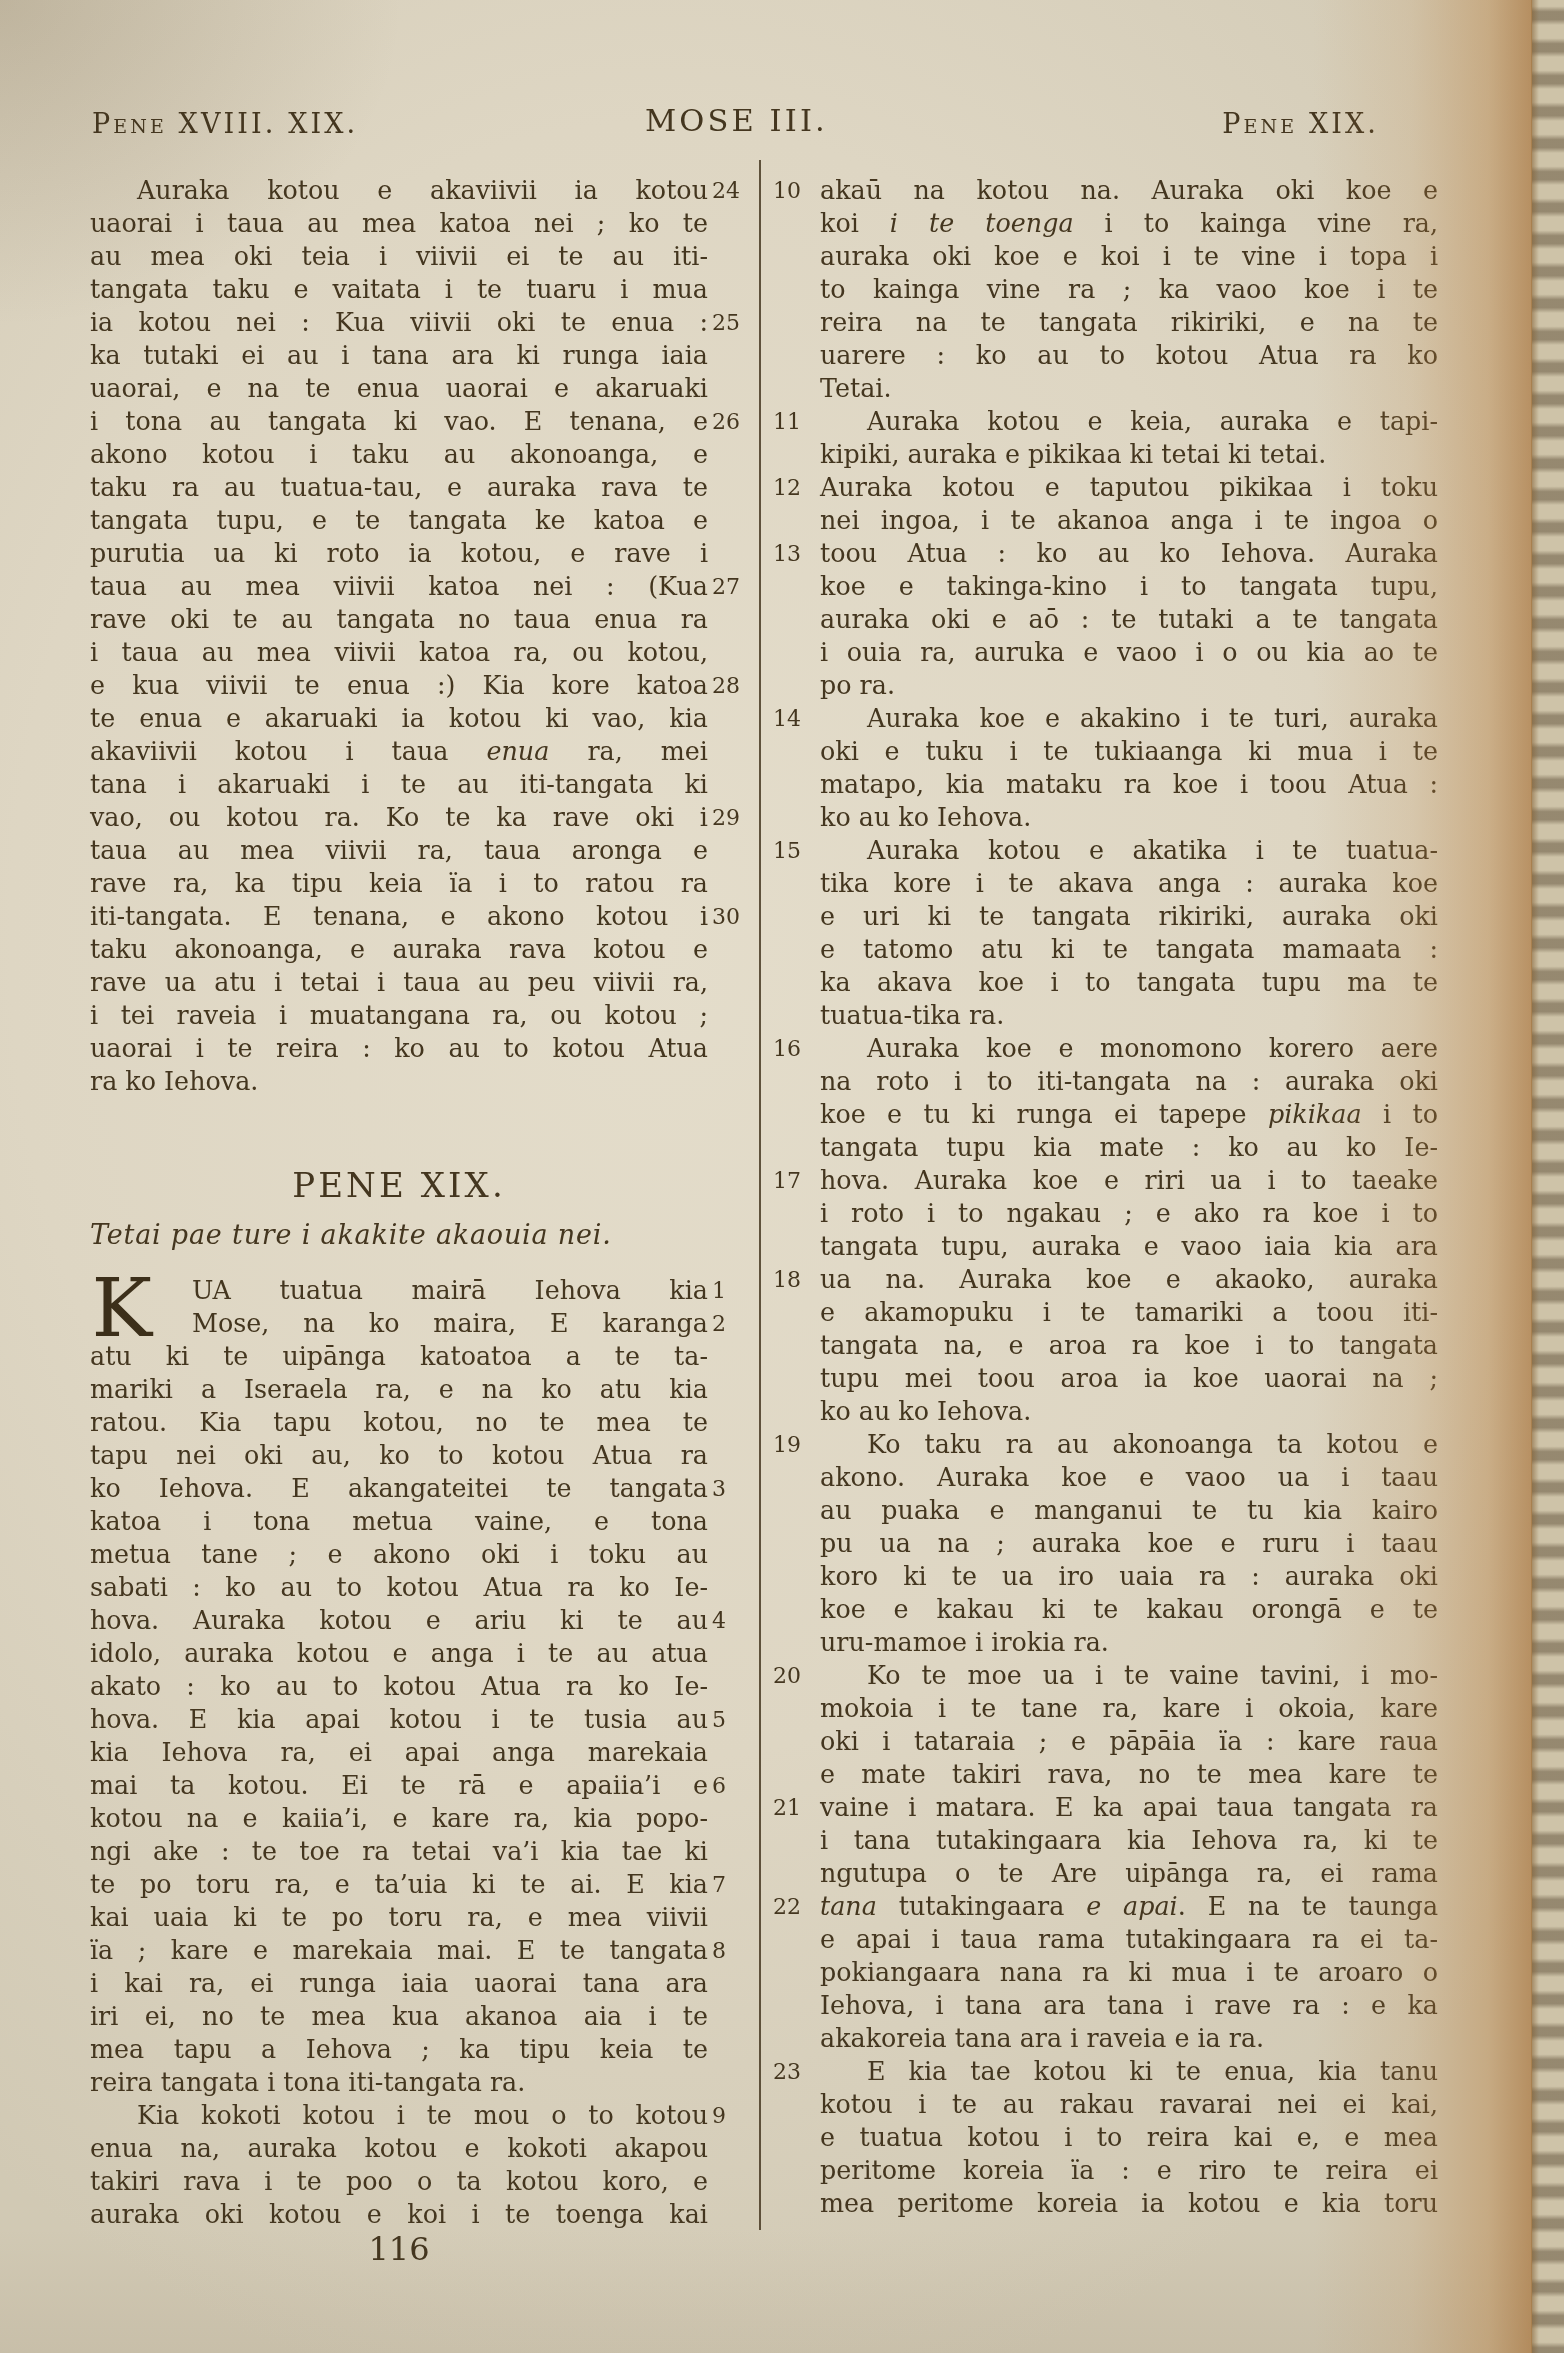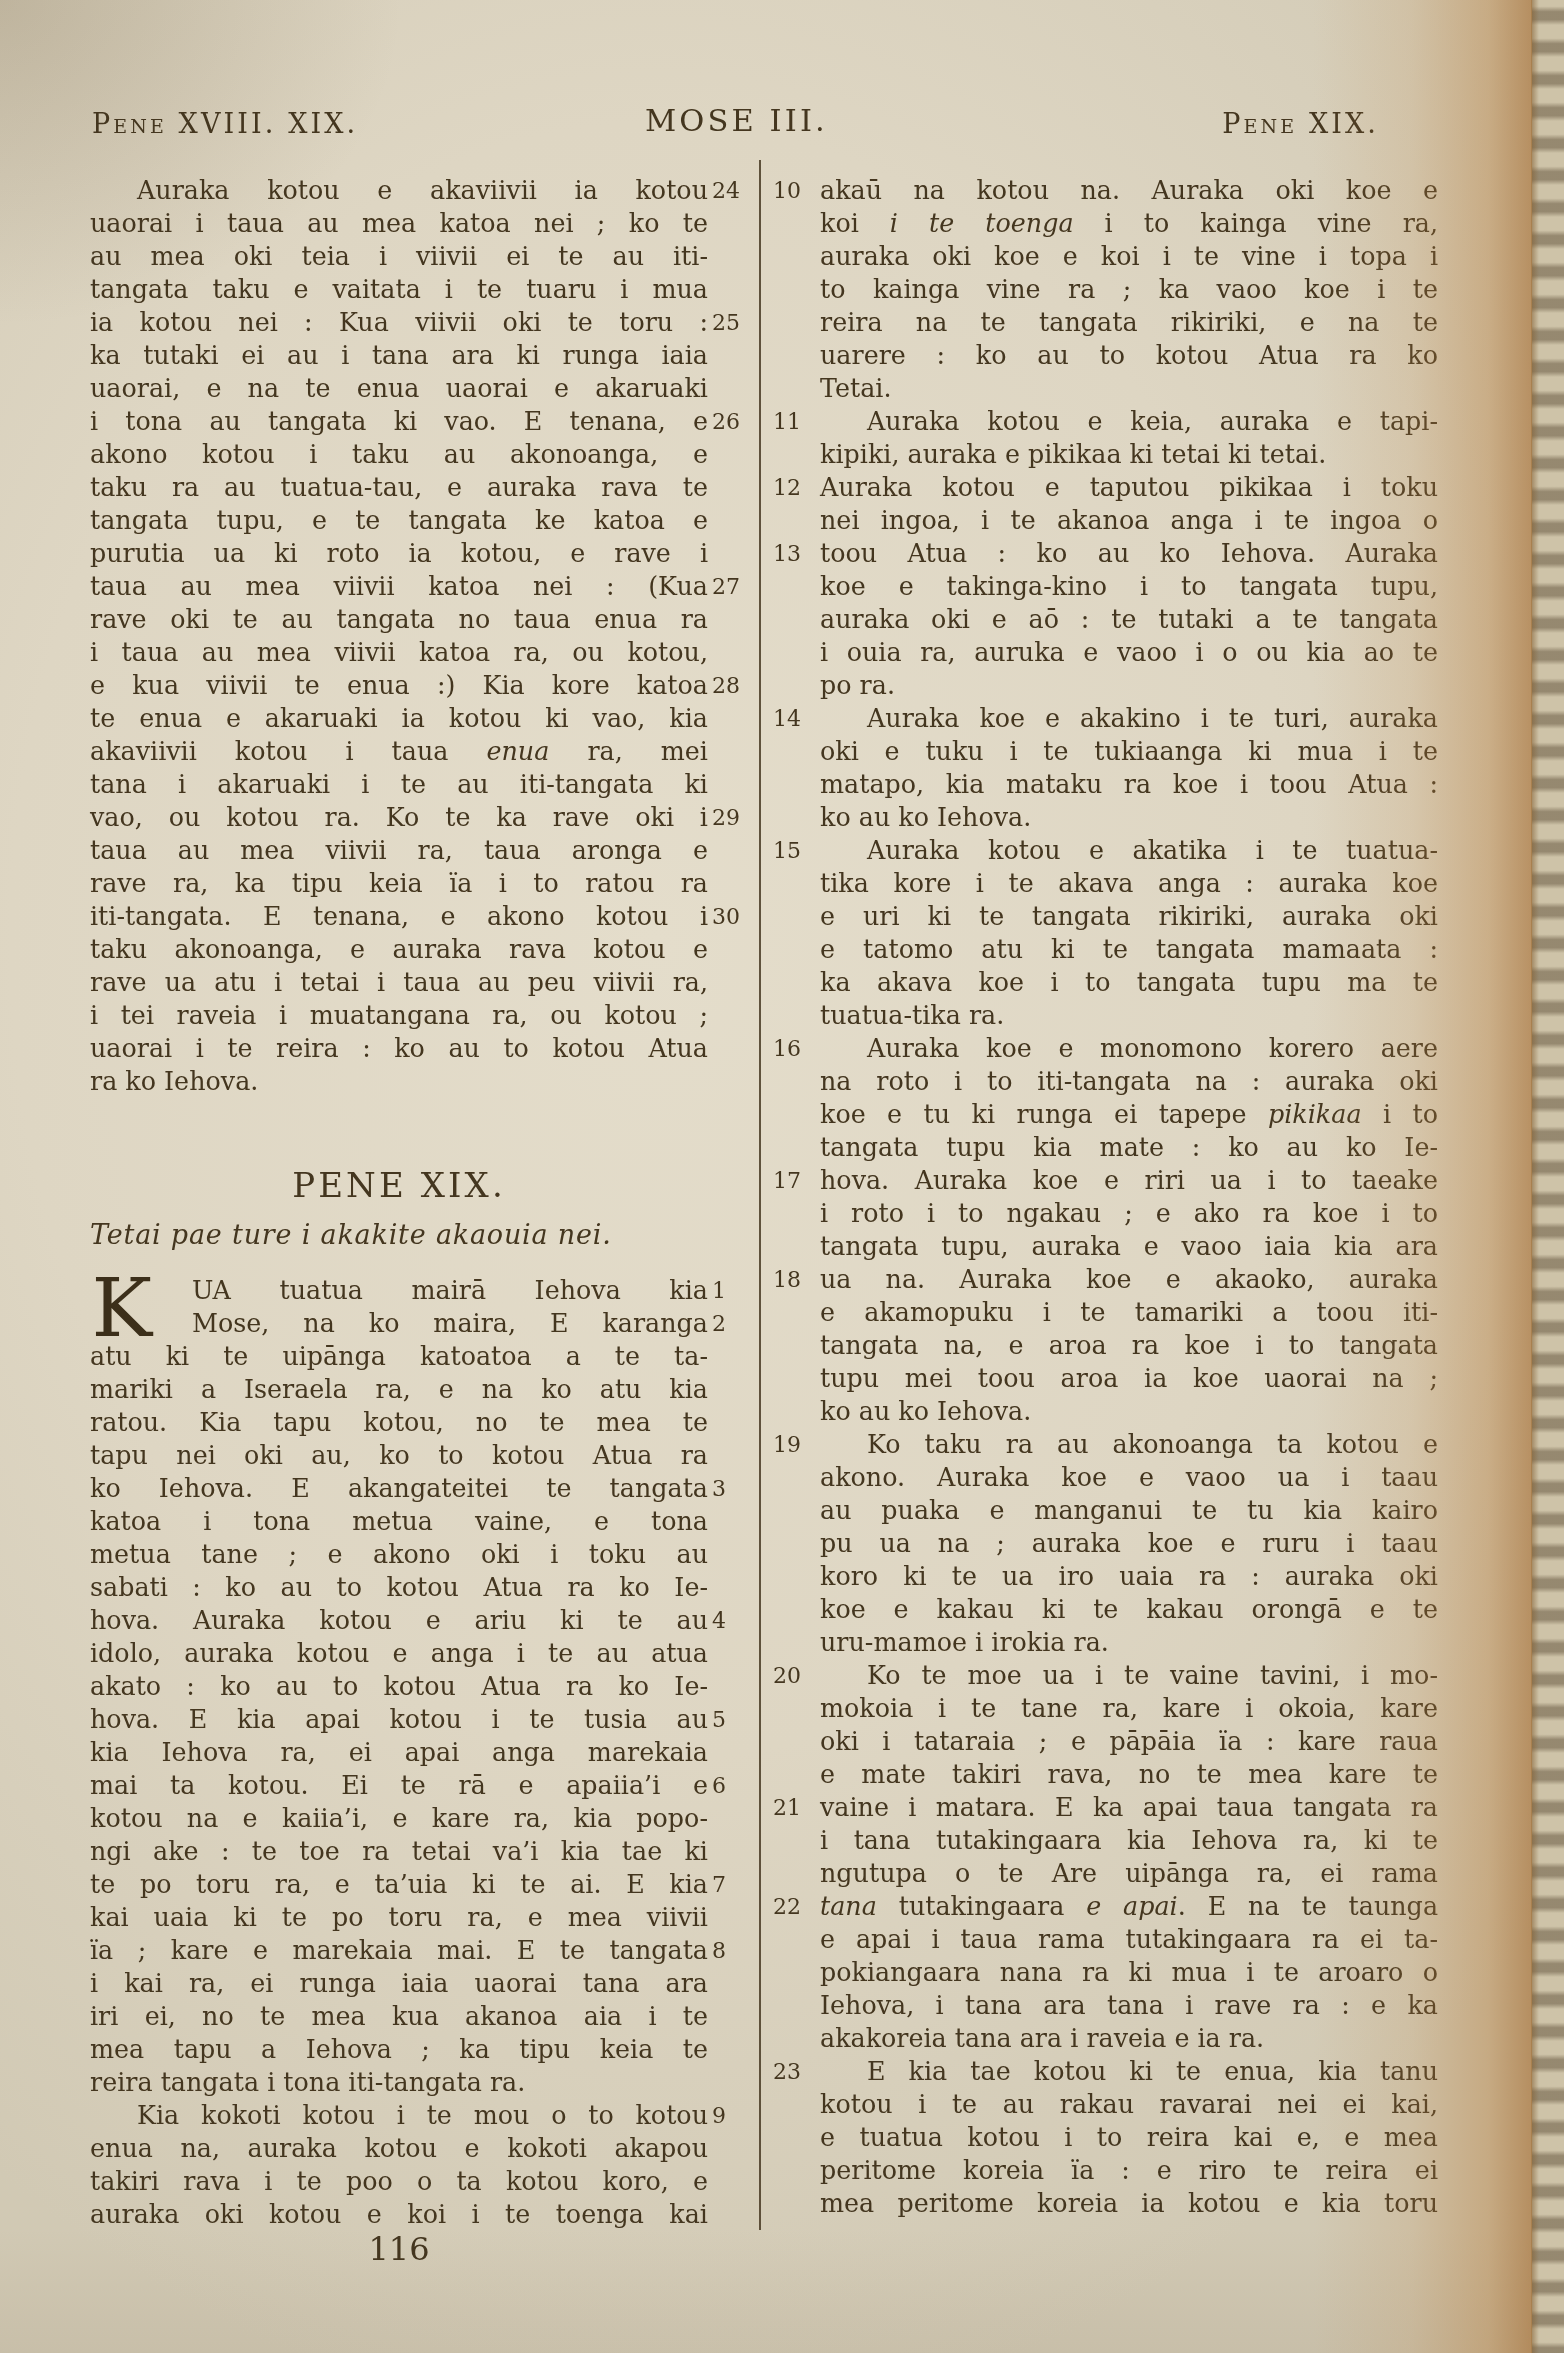--- a/index.html
+++ b/index.html
@@ -88,21 +88,21 @@
   </div>
 
   <div class="col-rule"></div>
 
   <div class="col col-left">
     <div class="part part1" id="left-part1">
         <div class="line indent"><span>Auraka kotou e akaviivii ia kotou</span><span class="vnum right">24</span></div>
         <div class="line"><span>uaorai i taua au mea katoa nei ; ko te</span></div>
         <div class="line"><span>au mea oki teia i viivii ei te au iti-</span></div>
         <div class="line"><span>tangata taku e vaitata i te tuaru i mua</span></div>
-        <div class="line"><span>ia kotou nei : Kua viivii oki te toru :</span><span class="vnum right">25</span></div>
+        <div class="line"><span>ia kotou nei : Kua viivii oki te enua :</span><span class="vnum right">25</span></div>
         <div class="line"><span>ka tutaki ei au i tana ara ki runga iaia</span></div>
         <div class="line"><span>uaorai, e na te enua uaorai e akaruaki</span></div>
         <div class="line"><span>i tona au tangata ki vao.  E tenana, e</span><span class="vnum right">26</span></div>
         <div class="line"><span>akono kotou i taku au akonoanga, e</span></div>
         <div class="line"><span>taku ra au tuatua-tau, e auraka rava te</span></div>
         <div class="line"><span>tangata tupu, e te tangata ke katoa e</span></div>
         <div class="line"><span>purutia ua ki roto ia kotou, e rave i</span></div>
         <div class="line"><span>taua au mea viivii katoa nei : (Kua</span><span class="vnum right">27</span></div>
         <div class="line"><span>rave oki te au tangata no taua enua ra</span></div>
         <div class="line"><span>i taua au mea viivii katoa ra, ou kotou,</span></div>

